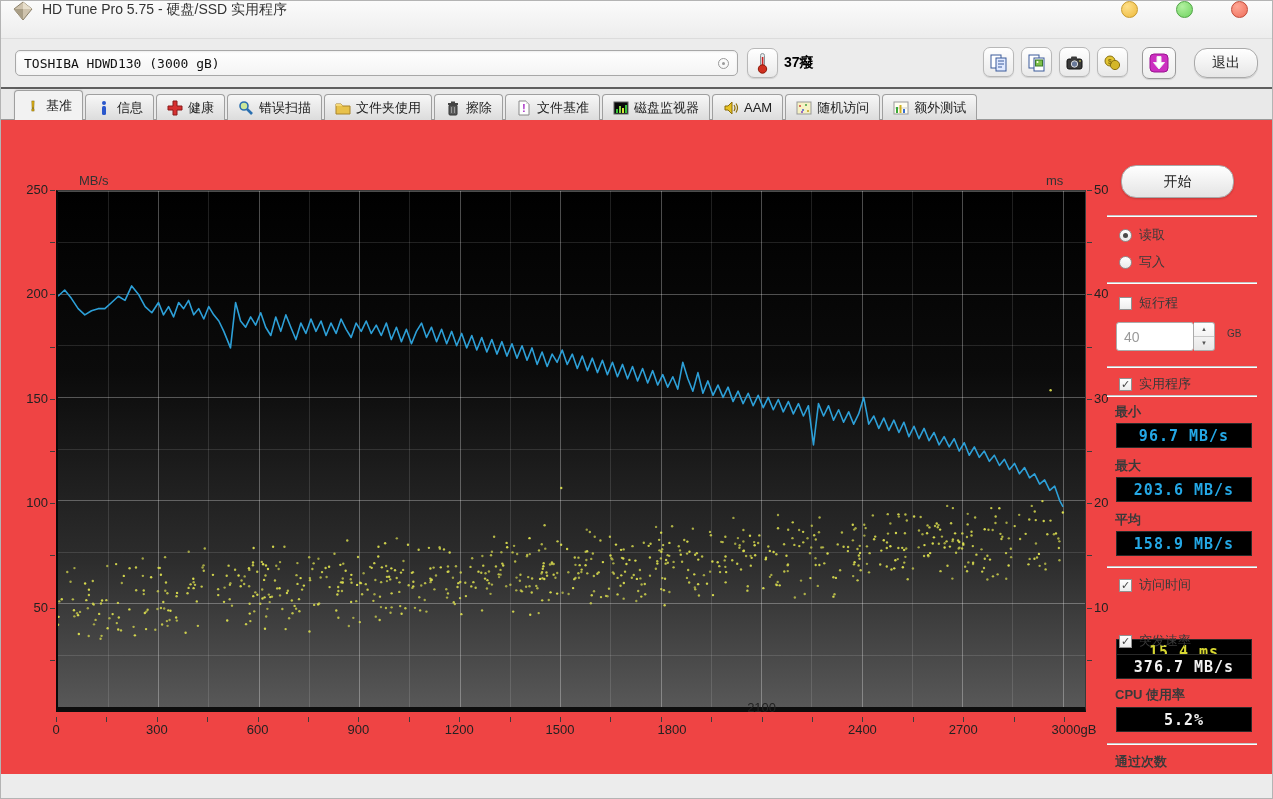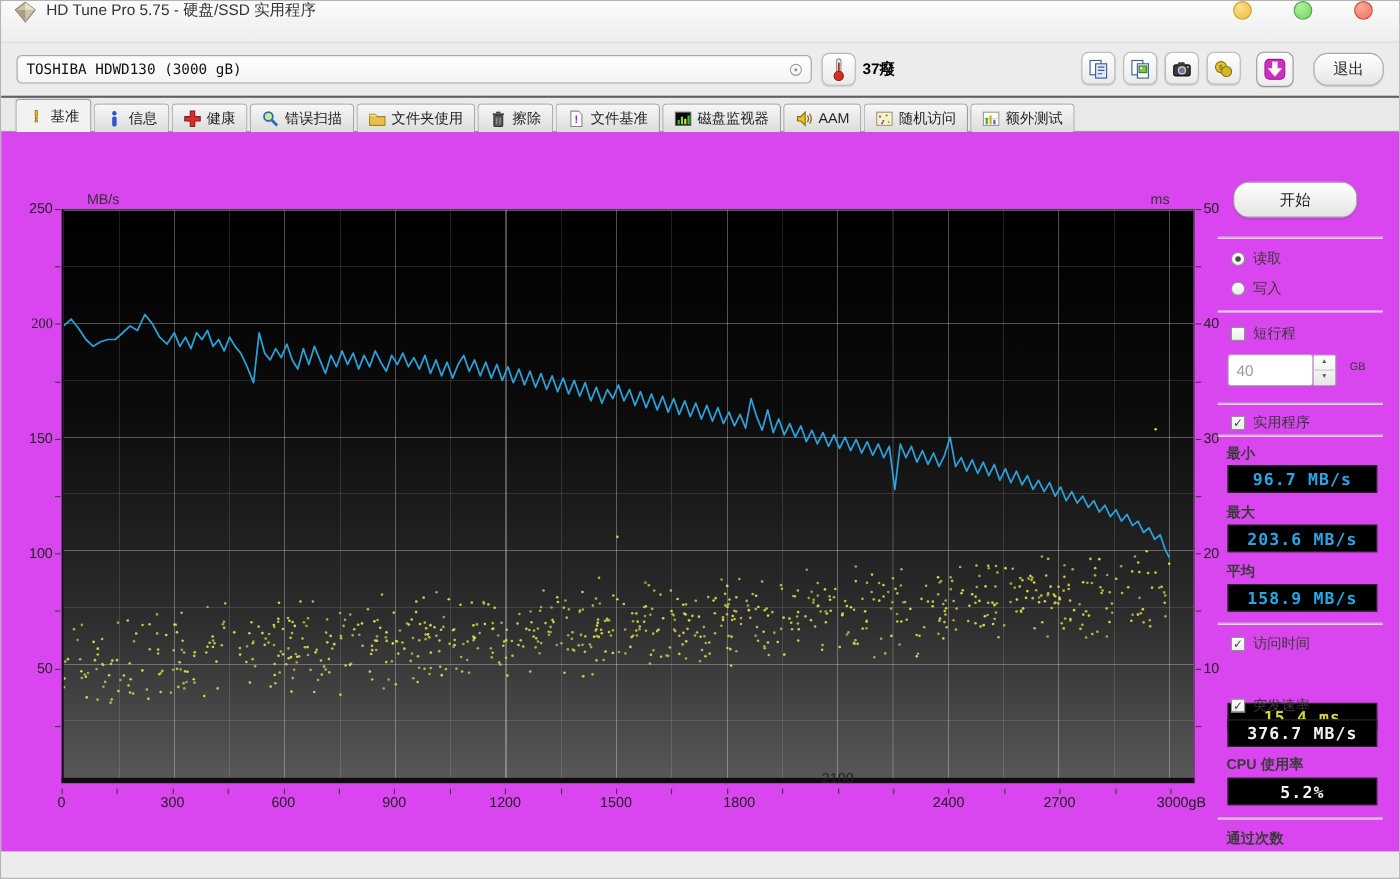--- a/index.html
+++ b/index.html
@@ -34,21 +34,21 @@
   .tool-btn.active { background:linear-gradient(180deg,#fdfdfd,#eee); border-color:#9a9a9a; width:34px; height:32px; }
 
   
   #tabbar { height:31px; background:#e9e9e9; display:flex; align-items:flex-end; padding:0 0 0 13px; position:relative; }
   #tabbar::after { content:""; position:absolute; left:0; right:0; bottom:0; height:1px; background:#9a9a9a; }
   .tab { display:flex; align-items:center; gap:5px; height:26px; padding:0 10px; margin-right:2px; background:linear-gradient(180deg,#f7f7f7,#dcdcdc); border:1px solid #9f9f9f; border-bottom:none; border-radius:4px 4px 0 0; font-size:13px; color:#222; position:relative; z-index:1; white-space:nowrap; }
   .tab.active { height:30px; background:#f2f2f2; z-index:3; box-shadow:0 -1px 2px rgba(0,0,0,.08); }
   .tab svg { width:16px; height:16px; }
 
   
-  #content { position:relative; width:1273px; height:654px; background:#d946ef; }
+  #content { position:relative; width:1273px; height:654px; background:#ef4444; }
 
   
   #chart-area { position:absolute; left:0; top:0; width:1100px; height:654px; }
   #plot { position:absolute; left:55px; top:70px; width:1030px; height:522px; background:linear-gradient(180deg,#000 0%,#0b0b0b 35%,#2d2d2d 72%,#585858 100%); border:1px solid #3a3a3a; border-left:2px solid #0a0a0a; border-bottom:5px solid #0d0d0d; }
   #plot svg { position:absolute; left:0; top:0; width:100%; height:100%; }
   .axis-unit { position:absolute; font-size:13px; color:#333; }
   .ytick-label { position:absolute; font-size:13px; color:#222; width:40px; }
   .ytick-label.left { text-align:right; }
   .xtick-label { position:absolute; font-size:13px; color:#222; text-align:center; width:60px; }
   .tickmark { position:absolute; background:#3c3c3c; }
@@ -1092,21 +1092,21 @@
               <circle cx="552.6" cy="402.3" r="1.2" opacity="0.83"></circle>
               <circle cx="638.7" cy="401.1" r="1.2" opacity="0.65"></circle>
               <circle cx="110.6" cy="424.2" r="1.2" opacity="0.96"></circle>
             </g>
             <polyline points="0.0,106.5 6.7,100.2 13.4,108.6 20.2,119.0 26.9,125.3 33.6,121.1 40.3,119.0 47.0,119.0 53.8,112.8 60.5,106.5 67.2,110.7 73.9,96.0 80.6,104.4 87.4,116.9 94.1,123.2 100.8,112.8 105.8,125.3 110.9,116.9 115.9,127.4 121.0,112.8 126.0,119.0 131.0,110.7 136.1,125.3 141.1,119.0 146.2,129.5 151.2,116.9 156.2,125.3 161.3,131.5 166.3,142.0 173.0,158.7 178.1,112.8 183.1,131.5 188.2,137.8 193.2,127.4 198.2,135.7 203.3,123.2 208.3,137.8 213.4,146.2 218.4,127.4 223.4,142.0 228.5,125.3 233.5,137.8 238.6,150.3 243.6,133.6 248.6,144.1 253.7,129.5 258.7,142.0 263.8,131.5 268.8,146.2 273.8,133.6 278.9,144.1 283.9,129.5 289.0,139.9 294.0,148.2 299.0,133.6 304.1,142.0 309.1,131.5 314.2,144.1 319.2,135.7 324.2,146.2 329.3,133.6 334.3,150.3 339.4,137.8 344.4,152.4 349.4,139.9 354.5,154.5 359.5,142.0 364.6,133.6 369.6,148.2 374.6,137.8 379.7,152.4 384.7,139.9 389.8,154.5 394.8,142.0 399.8,156.6 404.9,144.1 409.9,158.7 415.0,146.2 420.0,160.8 425.0,148.2 430.1,162.9 435.1,150.3 440.2,165.0 445.2,152.4 450.2,167.0 455.3,154.5 460.3,169.1 465.4,156.6 470.4,171.2 475.4,158.7 480.5,175.4 485.5,162.9 490.6,177.5 495.6,165.0 500.6,173.3 505.7,160.8 510.7,175.4 515.8,165.0 520.8,179.6 525.8,167.0 530.9,181.7 535.9,169.1 541.0,183.7 546.0,171.2 551.0,185.8 556.1,173.3 561.1,187.9 566.2,175.4 571.2,190.0 576.2,177.5 581.3,192.1 586.3,179.6 591.4,194.2 596.4,181.7 601.4,196.3 606.5,185.8 611.5,198.4 616.6,187.9 621.6,200.4 626.6,173.3 631.7,190.0 636.7,202.5 641.8,183.7 646.8,204.6 651.8,192.1 656.9,206.7 661.9,196.3 667.0,208.8 672.0,198.4 677.0,213.0 682.1,202.5 687.1,215.1 692.2,204.6 697.2,217.2 702.2,206.7 707.3,219.2 712.3,208.8 717.4,221.3 722.4,210.9 727.4,223.4 732.5,213.0 737.5,225.5 742.6,215.1 747.6,227.6 752.6,217.2 757.7,256.8 762.7,215.1 767.8,227.6 772.8,217.2 777.8,231.8 782.9,221.3 787.9,233.9 793.0,223.4 798.0,235.9 803.0,225.5 808.1,208.8 813.1,235.9 818.2,227.6 823.2,240.1 828.2,229.7 833.3,242.2 838.3,231.8 843.4,244.3 848.4,233.9 853.4,248.5 858.5,238.0 863.5,250.6 868.6,240.1 873.6,252.6 878.6,244.3 883.7,256.8 888.7,248.5 893.8,258.9 898.8,250.6 903.8,263.1 908.9,254.7 913.9,267.3 919.0,258.9 924.0,269.4 929.0,263.1 934.1,273.5 939.1,267.3 944.2,277.7 949.2,271.4 954.2,281.9 959.3,275.6 964.3,286.1 969.4,279.8 974.4,290.2 979.4,286.1 984.5,296.5 989.5,292.3 994.6,302.8 999.6,298.6 1004.6,313.2 1008.0,319.5" fill="none" stroke="#2da0d8" stroke-width="1.6" stroke-linejoin="round"></polyline>
           </svg>
       </div>
     <div class="axis-unit" style="left: 78px; top: 53px;">MB/s</div>
         <div class="axis-unit" style="left: 1045px; top: 53px;">ms</div>
         <div class="ytick-label left" style="left: 7px; top: 62px;">250</div>
-        <div class="ytick-label left" style="left: 7px; top: 166.4px; font-family: Liberation Serif, serif;">200</div>
+        <div class="ytick-label left" style="left: 7px; top: 166.4px;">200</div>
         <div class="ytick-label left" style="left: 7px; top: 270.8px;">150</div>
         <div class="ytick-label left" style="left: 7px; top: 375.2px;">100</div>
         <div class="ytick-label left" style="left: 7px; top: 479.6px;">50</div>
         <div class="ytick-label" style="left: 1093px; top: 62px;">50</div>
         <div class="ytick-label" style="left: 1093px; top: 166.4px;">40</div>
         <div class="ytick-label" style="left: 1093px; top: 270.8px;">30</div>
         <div class="ytick-label" style="left: 1093px; top: 375.2px;">20</div>
         <div class="ytick-label" style="left: 1093px; top: 479.6px;">10</div>
         <div class="tickmark" style="left: 49px; top: 539.8px; width: 5px; height: 1px;"></div>
         <div class="tickmark" style="left: 1086px; top: 539.8px; width: 5px; height: 1px;"></div>

